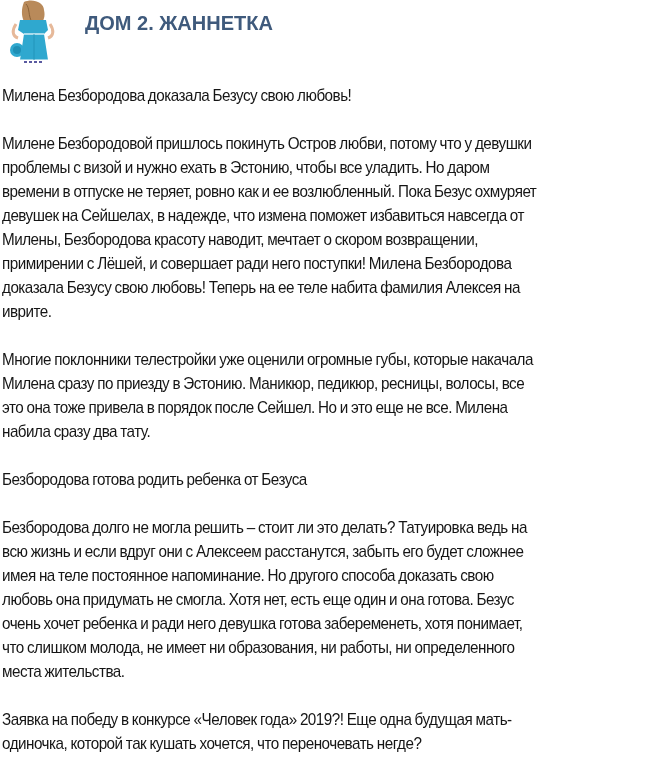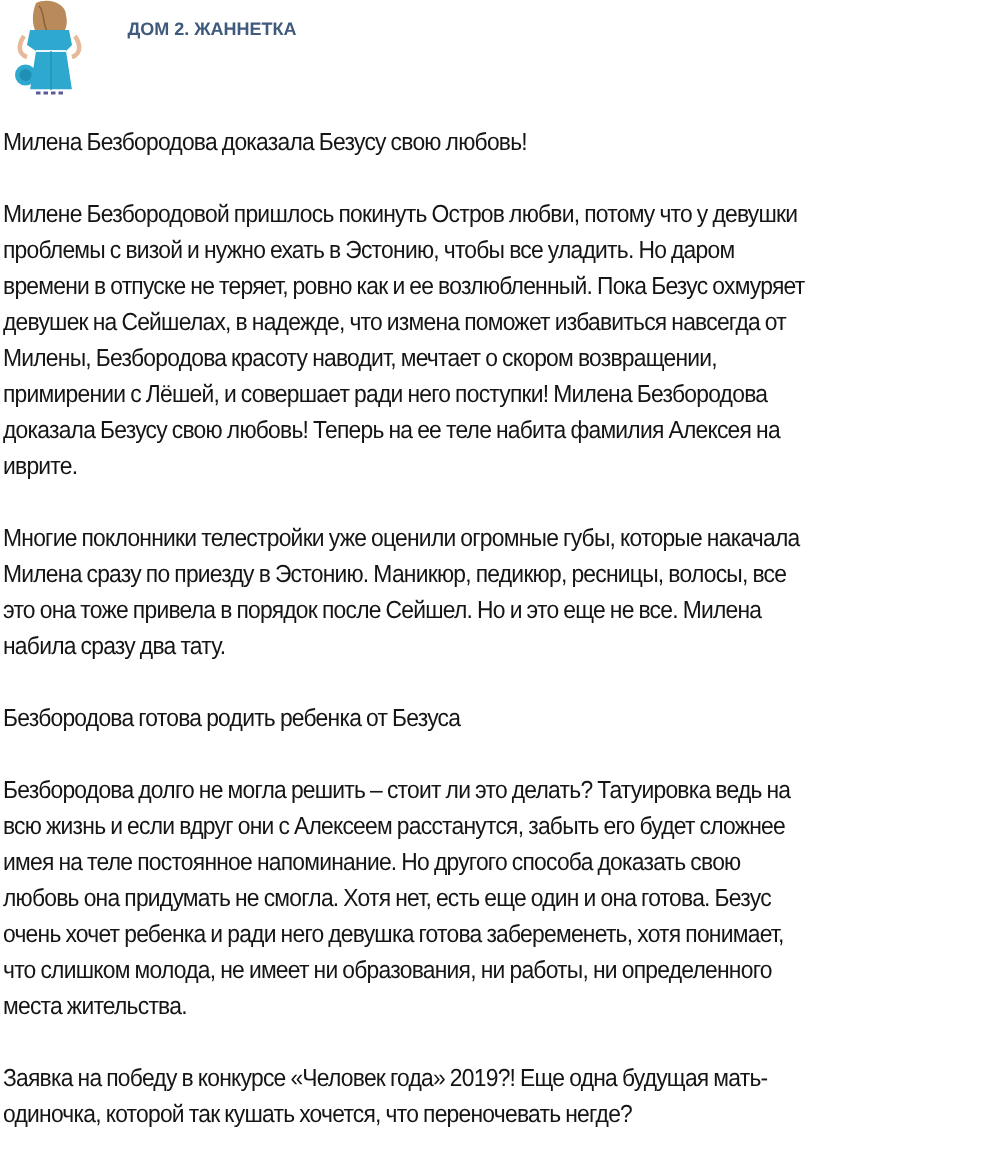--- a/index.html
+++ b/index.html
@@ -28,21 +28,21 @@
       top: 0;
       width: 58px;
       height: 66px;
     }
     .channel-title {
       position: absolute;
       left: 85px;
       top: 12px;
       font-family: "Liberation Sans", sans-serif;
       font-weight: bold;
-      font-size: 12px;
+      font-size: 20px;
       color: #3f5a7c;
       letter-spacing: 0px;
       white-space: nowrap;
     }
     .article {
       position: absolute;
       left: 2px;
       top: 83px;
       width: 660px;
       font-size: 16.4px;

